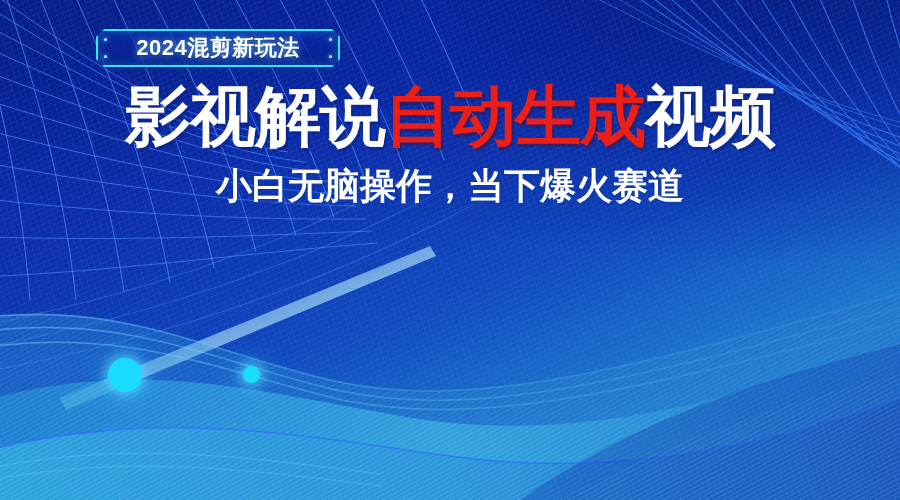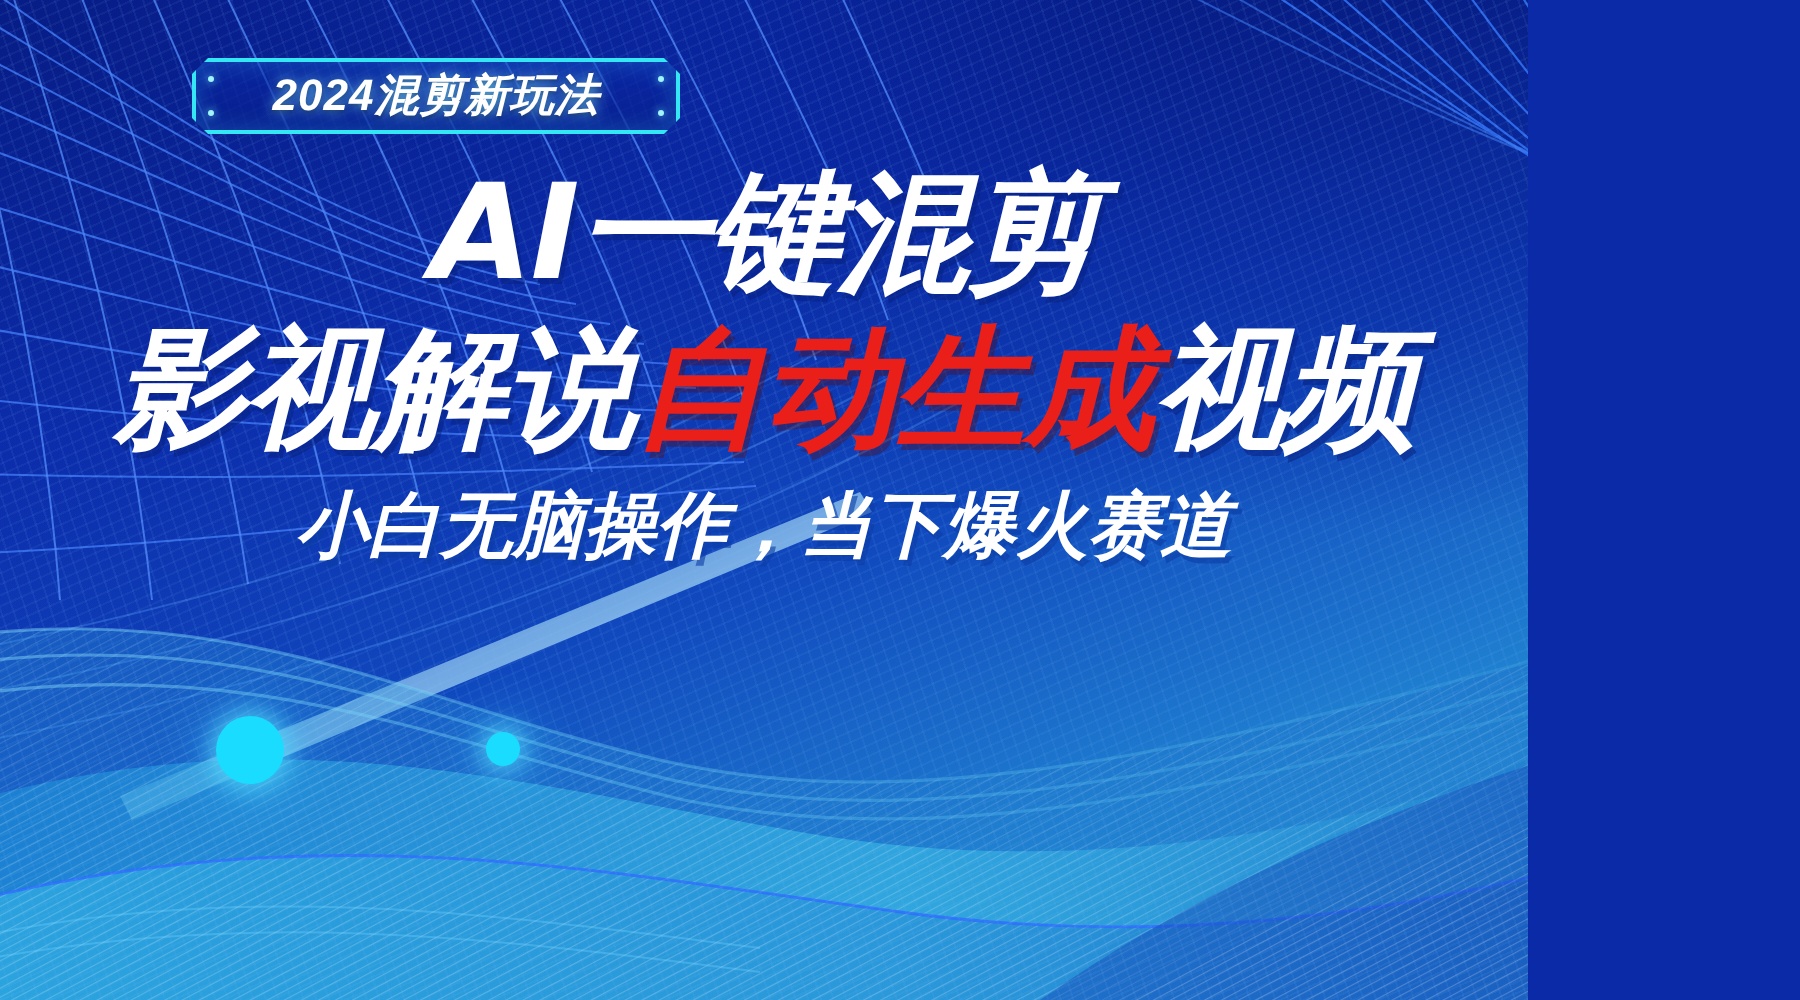--- a/index.html
+++ b/index.html
@@ -1,24 +1,23 @@
 <!DOCTYPE html>
 <html><head>
 <meta charset="utf-8">
 <style>
   html,body{margin:0;padding:0;background:#0a2aa8;}
   body{width:900px;height:500px;overflow:hidden;font-family:"Liberation Sans","DejaVu Sans",sans-serif;}
 
   #poster{
     position:relative;
-    width:764px;height:500px;
+    width:900px;height:500px;
     overflow:hidden;
     background:#0c2ca9;
     user-select:none;
-    font-style:italic;
   }
 
   
   .bg-layer{position:absolute;inset:0;pointer-events:none;}
 
   
   .bg-base{
     background:
       linear-gradient(160deg,#0a27a3 0%,#0c2ead 30%,#1048be 55%,#1f7fd0 78%,#2fa5dd 100%);
   }
@@ -254,20 +253,19 @@
 
   <div id="badge">
     <span class="bdot tl"></span>
     <span class="bdot bl"></span>
     <span class="bdot tr"></span>
     <span class="bdot br"></span>
     <span id="badge-text">2024混剪新玩法</span>
   </div>
 
   <div id="headline">
-    <div class="line l1">AI一键混剪</div>
     <div class="line l2">
       <span>影视解说</span><span class="red">自动生成</span><span>视频</span>
     </div>
     <div class="line l3">小白无脑操作，当下爆火赛道</div>
   </div>
 
 </div>
 
 </body></html>

